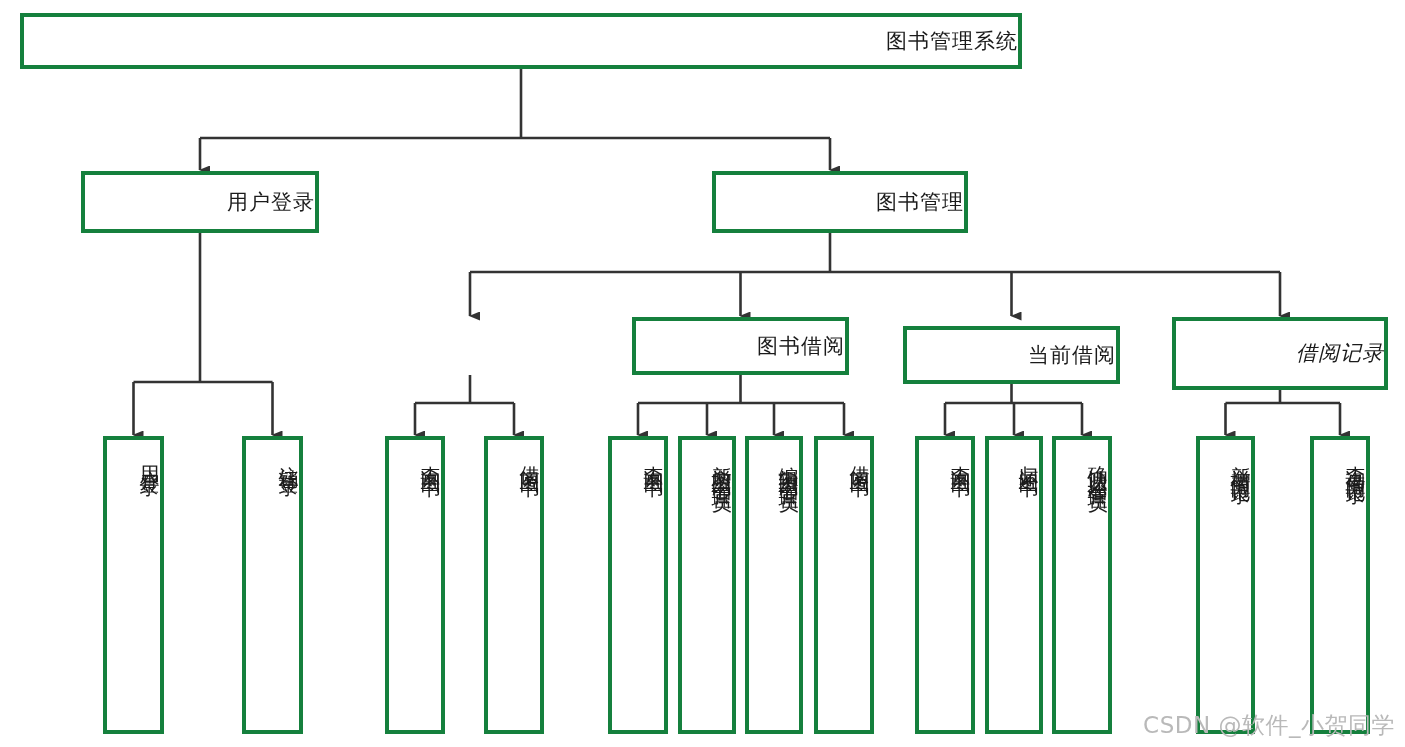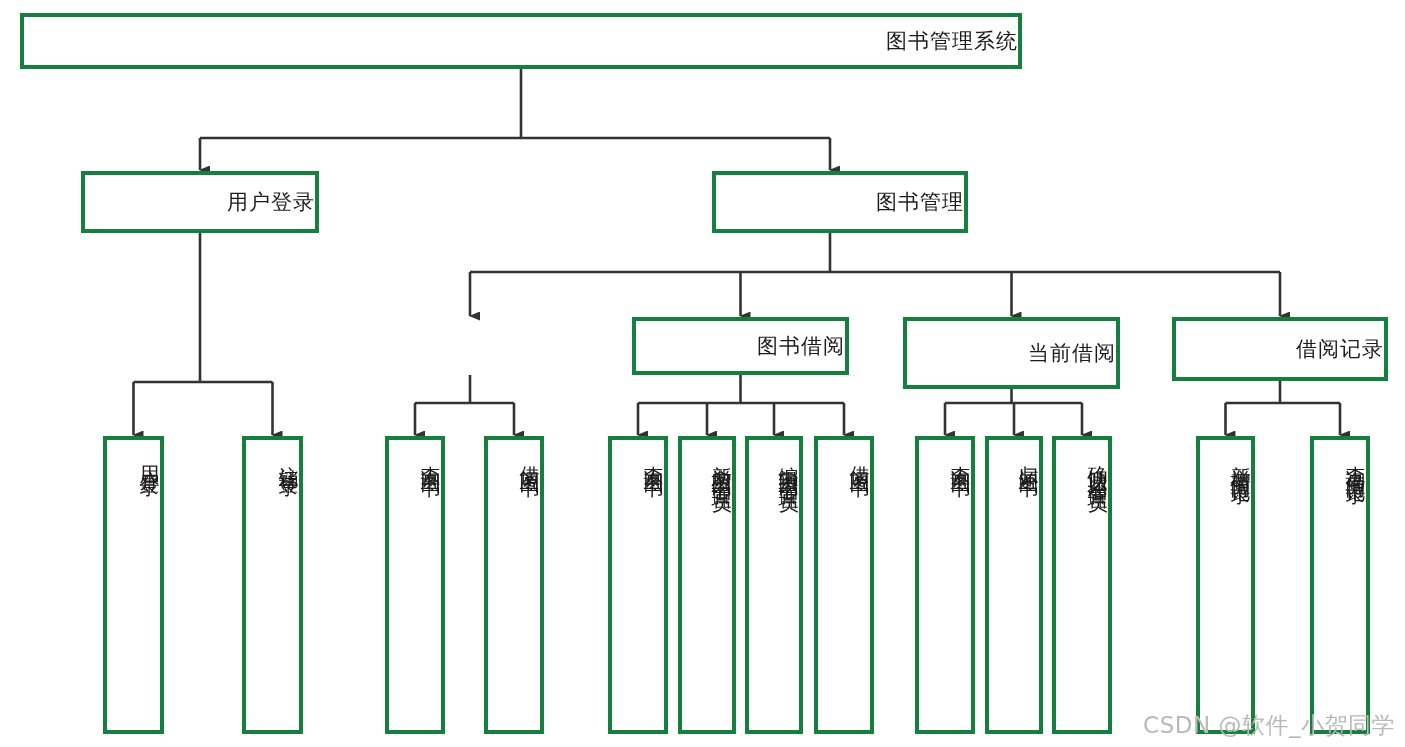--- a/index.html
+++ b/index.html
@@ -130,24 +130,24 @@
   <div class="node leaf" id="node-leaf-user-login" style="left: 103px; top: 436px; width: 61px; height: 298px;">
     <span class="node-label">用户登录</span>
   </div>
   <div class="node leaf" id="node-leaf-user-logout" style="left: 242px; top: 436px; width: 61px; height: 298px;">
     <span class="node-label">注销登录</span>
   </div>
 
   <div class="node" id="node-book-borrow" style="left: 632px; top: 317px; width: 217px; height: 58px;">
     <span class="node-label">图书借阅</span>
   </div>
-  <div class="node" id="node-current-borrow" style="left: 903px; top: 317px; width: 217px; height: 72px; padding-left: 38px;">
+  <div class="node" id="node-current-borrow" style="left: 903px; top: 326px; width: 217px; height: 58px; padding-left: 38px;">
     <span class="node-label">当前借阅</span>
   </div>
-  <div class="node" id="node-borrow-record" style="left: 1172px; top: 317px; width: 216px; height: 64px;">
+  <div class="node" id="node-borrow-record" style="left: 1172px; top: 317px; width: 216px; height: 73px; font-style: italic;">
     <span class="node-label">借阅记录</span>
   </div>
 
   <div class="node leaf" id="node-leaf-nb-search" style="left: 385px; top: 436px; width: 60px; height: 298px;">
     <span class="node-label">查询图书</span>
   </div>
   <div class="node leaf" id="node-leaf-nb-borrow" style="left: 484px; top: 436px; width: 60px; height: 298px;">
     <span class="node-label">借阅图书</span>
   </div>
 

